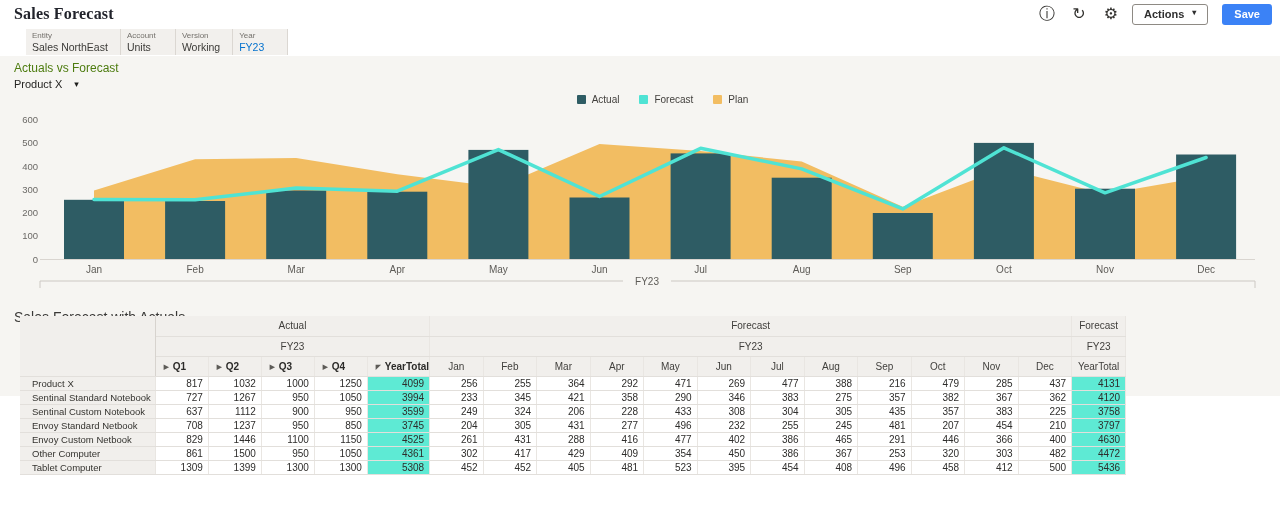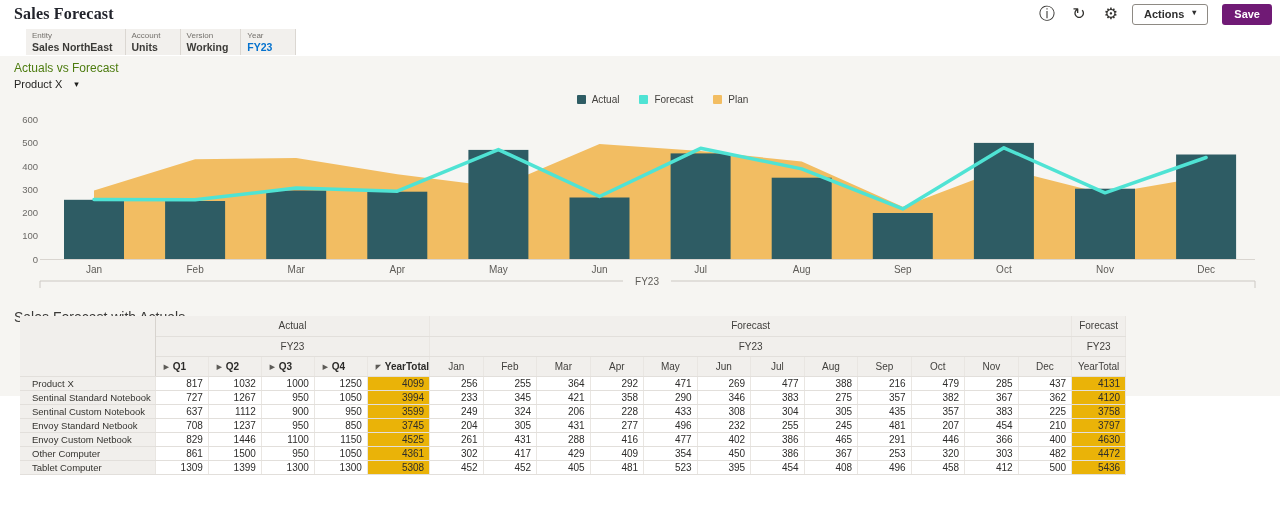--- a/index.html
+++ b/index.html
@@ -11,29 +11,29 @@
   .app-header { position:absolute; top:0; left:0; right:0; height:28px;
                 display:flex; align-items:center; padding:0 8px 0 14px; background:#fff; }
   .page-title { font-family:"Liberation Serif", "DejaVu Serif", serif;
                 font-size:16px; font-weight:600; color:#21232b; letter-spacing:.2px; }
   .header-actions { margin-left:auto; display:flex; align-items:center; gap:10px; }
   .hdr-icon { font-size:16px; color:#33322f; width:22px; text-align:center; cursor:pointer; line-height:22px; }
   .btn-actions { display:inline-flex; gap:8px; border:1px solid #8e8a84;
                  border-radius:3px; background:#fff; padding:3px 11px; height:21px;
                  font-size:11px; font-weight:700; color:#2f2f2f; cursor:pointer; }
   .btn-actions .caret { font-size:8px; color:#2f2f2f; }
-  .btn-save { border:none; border-radius:3px; background:#701a75; color:#fff;
+  .btn-save { border:none; border-radius:3px; background:#3b82f6; color:#fff;
               padding:3px 12px; height:21px; font-size:11px; font-weight:700; cursor:pointer; margin-left:4px; }
 
   
   .pov-row { position:absolute; top:28px; left:0; right:0; height:28px; background:#fff; }
   .pov-strip { position:absolute; left:26px; top:1px; display:flex; height:26px; background:#f2f0ed; }
   .pov-item { padding:2px 12px 2px 6px; min-width:55px; border-right:1px solid #dbd7d2; cursor:pointer; }
   .pov-dim { font-size:8px; color:#74716c; line-height:10px; }
-  .pov-val { font-size:10.5px; color:#3b3a37; font-weight:700; line-height:12px; white-space:nowrap; }
+  .pov-val { font-size:10.5px; color:#3b3a37; font-weight:400; line-height:12px; white-space:nowrap; }
   .pov-val.hl { color:#0572ce; }
 
   
   .content { position:absolute; top:56px; left:0; right:0; bottom:0; background:#f6f5f2; }
   .chart-title { position:absolute; left:14px; top:5px; font-size:12px; color:#4d7c0f; }
   .chart-selector { position:absolute; left:14px; top:22px; display:flex; align-items:center; gap:12px;
                     font-size:11px; color:#262523; cursor:pointer; }
   .chart-selector .caret { font-size:9px; color:#1d1d1b; }
   .legend { position:absolute; left:0; top:38px; width:1280px; display:flex; justify-content:center;
             gap:20px; padding-left:45px; }
@@ -50,21 +50,21 @@
                        font-weight:normal; overflow:hidden; white-space:nowrap; }
   .grid th { background:#f1efec; color:#403f3c; font-size:10px; height:20px; }
   .grid td { background:#fff; color:#2e2d2b; font-size:10px; height:14px;
              text-align:right; padding:0 5px; }
   .grid .corner { background:#f1efec; border-right:1px solid #d7d3ce; }
   .grid .rowlabel { background:#f1efec; text-align:left; padding:0 4px 0 12px;
                     font-size:9.5px; color:#34332f; }
   .grid th.qtr { text-align:left; padding-left:8px; font-weight:700; color:#2b2a28; }
   .grid th.yt  { font-weight:700; color:#2b2a28; }
   .grid th.mon { font-weight:normal; text-align:center; }
-  .grid td.total { background:#eab308; }
+  .grid td.total { background:#5eead4; }
   .grid .gsep { border-left:1px solid #d7d3ce; }
   .tri { font-size:6.5px; color:#5d5b57; margin-right:4px; vertical-align:1px; }
 </style>
 </head>
 <body>
 
 <div class="app">
 
   <div class="app-header">
     <span class="page-title">Sales Forecast</span>

